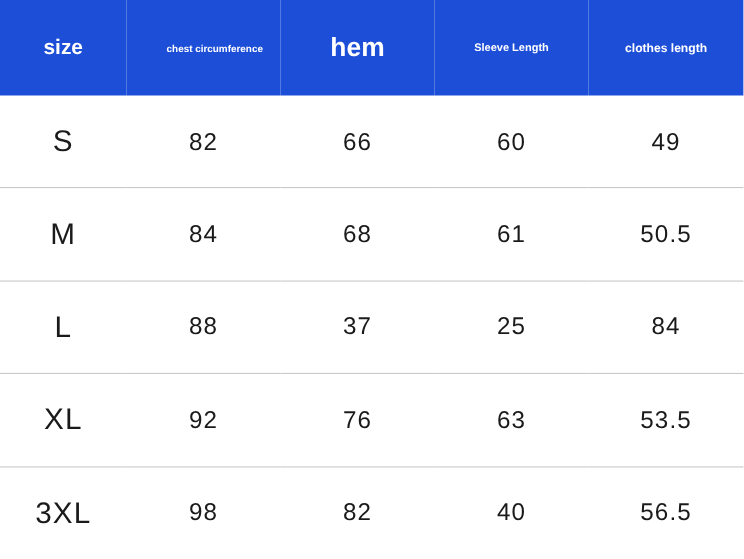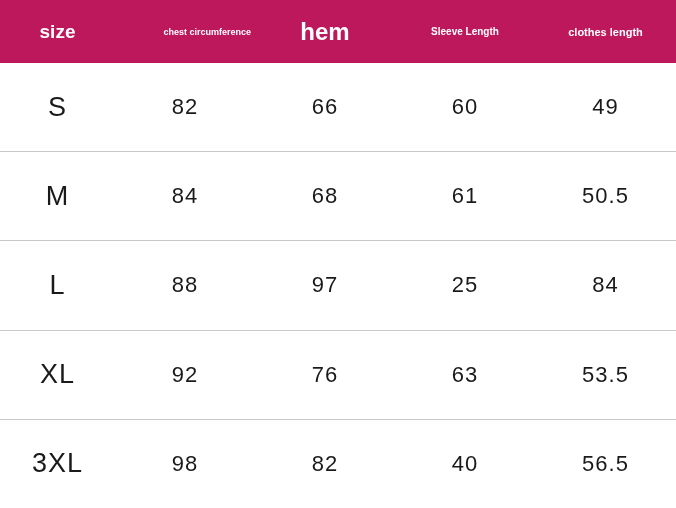--- a/index.html
+++ b/index.html
@@ -19,25 +19,25 @@
     border-collapse: collapse;
     table-layout: fixed;
   }
   .size-table col.c0 { width: 115px; }
   .size-table col.c1 { width: 140px; }
   .size-table col.c2 { width: 140px; }
   .size-table col.c3 { width: 140px; }
   .size-table col.c4 { width: 141px; }
 
   thead th {
-    background: #be185d;
+    background: #1d4ed8;
     color: #ffffff;
     font-weight: bold;
     height: 55px;
-    padding: 4px;
+    padding: 16px;
     text-align: center;
     vertical-align: middle;
     border: none;
   }
   
   thead th.h0 { font-size: 19px; }
   thead th.h1 { font-size: 9px; text-align: right; }
   thead th.h2 { font-size: 24px; }
   thead th.h3 { font-size: 10px; }
   thead th.h4 { font-size: 11px; }
@@ -91,21 +91,21 @@
     <tr>
       <td class="label-cell">M</td>
       <td>84</td>
       <td>68</td>
       <td>61</td>
       <td>50.5</td>
     </tr>
     <tr>
       <td class="label-cell">L</td>
       <td>88</td>
-      <td>97</td>
+      <td>37</td>
       <td>25</td>
       <td>84</td>
     </tr>
     <tr>
       <td class="label-cell">XL</td>
       <td>92</td>
       <td>76</td>
       <td>63</td>
       <td>53.5</td>
     </tr>

